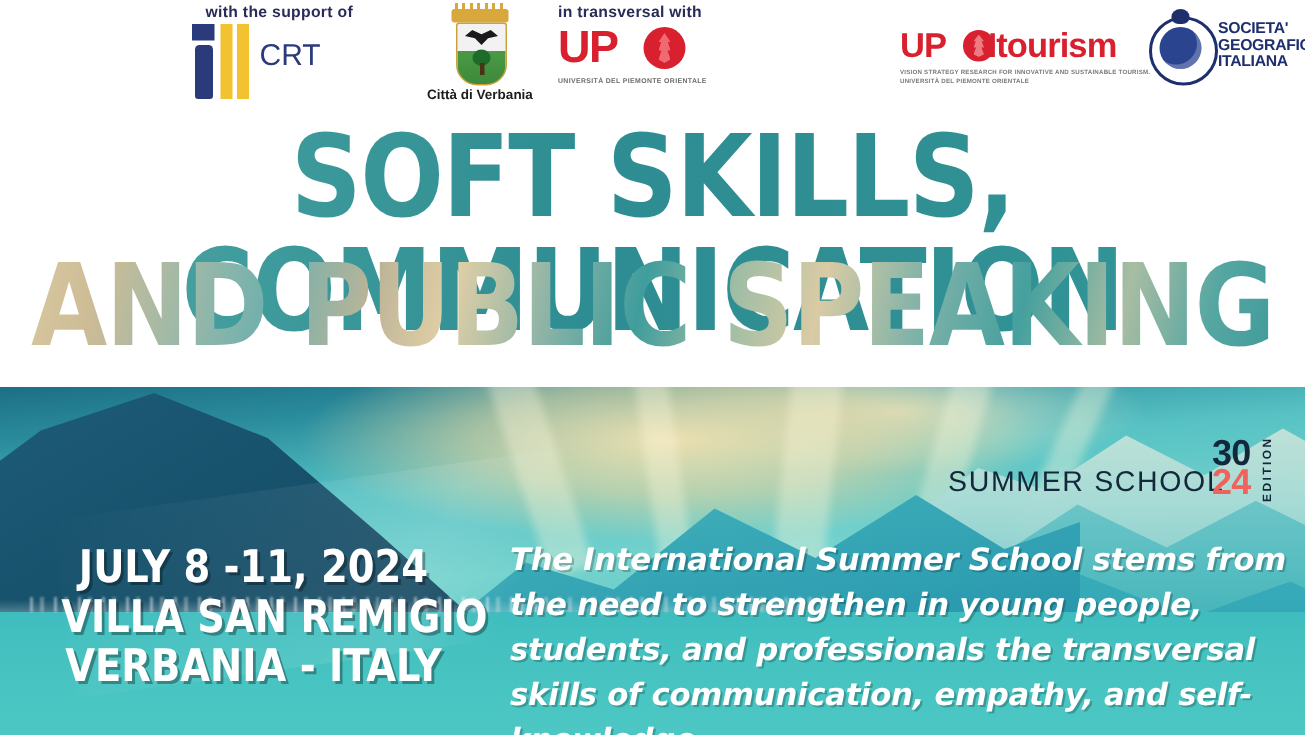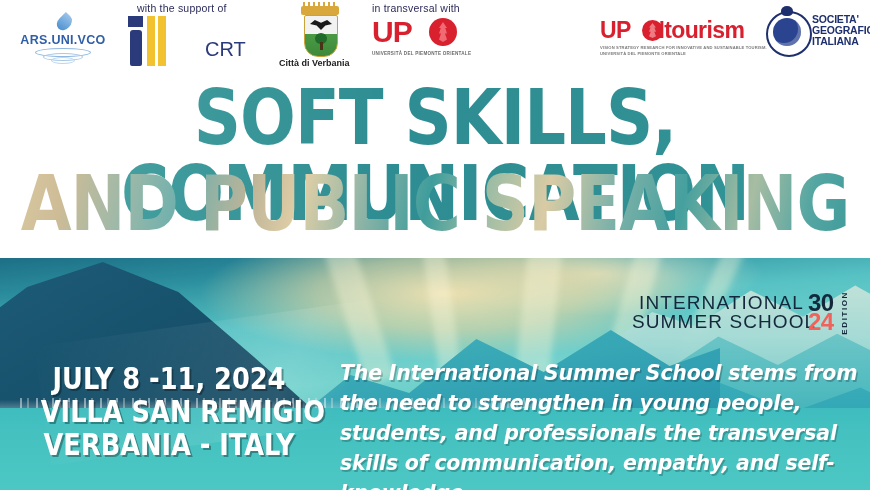--- a/index.html
+++ b/index.html
@@ -10,21 +10,21 @@
     -webkit-font-smoothing:antialiased;
   }
   .poster{position:relative;width:870px;height:490px;overflow:hidden;background:#fff;}
 
   
   .logo-bar{
     position:absolute;left:0;top:0;width:870px;height:75px;
     background:#ffffff;
   }
   .support-label{
-    position:absolute;font-size:10.5px;font-weight:normal;color:#2b2b5a;
+    position:absolute;font-size:10.5px;font-weight:bold;color:#2b2b5a;
     letter-spacing:.2px;white-space:nowrap;
   }
   .logo{position:absolute;}
 
   
   .ars{left:8px;top:14px;width:110px;height:52px;}
   .ars .drop{
     position:absolute;left:50px;top:0px;width:13px;height:17px;
     background:linear-gradient(170deg,#9ec6ea,#4a8fd0);
     border-radius:0 60% 55% 55%;
@@ -43,21 +43,21 @@
   .ars .r3{top:43px;width:22px;height:5px;border-color:#bcd6ee;}
 
   
   .crt{left:128px;top:16px;width:125px;height:50px;}
   .crt .bar{position:absolute;}
   .crt .b-navy-head{left:0;top:0;width:15px;height:11px;background:#2b3a7a;}
   .crt .b-navy-body{left:2px;top:14px;width:12px;height:36px;background:#2b3a7a;border-radius:3px 3px 2px 2px;}
   .crt .b-gold1{left:19px;top:0;width:8px;height:50px;background:#f2c230;}
   .crt .b-gold2{left:30px;top:0;width:8px;height:50px;background:#f2c230;}
   .crt .crt-t1{position:absolute;left:45px;top:-2px;font-size:20px;color:#2b3a7a;font-weight:400;letter-spacing:-.3px;}
-  .crt .crt-t2{position:absolute;left:45px;top:22px;font-size:20px;color:#2b3a7a;font-weight:400;letter-spacing:0px;margin-left:32px;}
+  .crt .crt-t2{position:absolute;left:45px;top:10px;font-size:20px;color:#2b3a7a;font-weight:400;letter-spacing:0px;}
 
   
   .verb{left:285px;top:6px;width:70px;height:66px;}
   .verb .crown{
     position:absolute;left:16px;top:0;width:38px;height:9px;
     background:#d8a83c;border-radius:2px;
   }
   .verb .crown:before{
     content:"";position:absolute;left:2px;top:-4px;width:34px;height:5px;
     background:repeating-linear-gradient(90deg,#d8a83c 0 2px,transparent 2px 5px);
@@ -68,21 +68,21 @@
     border:1.2px solid #c9a23a;border-radius:2px 2px 14px 14px;overflow:hidden;
   }
   .verb .eagle{
     position:absolute;left:5px;top:4px;width:22px;height:10px;
     background:#1a1a1a;
     clip-path:polygon(0% 40%,22% 0%,50% 28%,78% 0%,100% 40%,70% 55%,50% 100%,30% 55%);
   }
   .verb .tree-c{position:absolute;left:10px;top:17px;width:12px;height:11px;background:#1f6b2a;border-radius:50%;}
   .verb .tree-t{position:absolute;left:15px;top:26px;width:2.5px;height:8px;background:#4a3217;}
   .verb .vlabel{
-    position:absolute;left:-6px;top:52px;width:82px;
+    position:absolute;left:-6px;top:52px;width:82px;text-align:center;
     font-size:9px;font-weight:bold;color:#1c1c1c;white-space:nowrap;
   }
 
   
   .upo{left:372px;top:16px;width:100px;height:50px;}
   .upo .upo-main{font-size:30px;font-weight:bold;color:#d8202f;letter-spacing:-1px;line-height:32px;}
   .upo .upo-o{
     position:absolute;left:57px;top:2px;width:28px;height:28px;border-radius:50%;
     background:#d8202f;
   }
@@ -283,27 +283,20 @@
 </head>
 <body>
 
 <div class="poster">
 
   <div class="logo-bar">
 
     <div class="support-label" style="left:137px;top:2px;">with the support of</div>
     <div class="support-label" style="left:372px;top:2px;">in transversal with</div>
 
-    <div class="logo ars">
-      <div class="drop"></div>
-      <div class="ars-txt">ARS.UNI.VCO</div>
-      <div class="ripple r1"></div>
-      <div class="ripple r2"></div>
-      <div class="ripple r3"></div>
-    </div>
 
     <div class="logo crt">
       <div class="bar b-navy-head"></div>
       <div class="bar b-navy-body"></div>
       <div class="bar b-gold1"></div>
       <div class="bar b-gold2"></div>
       <div class="crt-t2">CRT</div>
     </div>
 
     <div class="logo verb">
@@ -368,21 +361,20 @@
 
   </div>
 
   <div class="date-block">
     <div>JULY 8 -11, 2024</div>
     <div>VILLA SAN REMIGIO</div>
     <div>VERBANIA - ITALY</div>
   </div>
 
   <div class="iss">
-    <div class="iss-l1">INTERNATIONAL</div>
     <div class="iss-l2">SUMMER SCHOOL</div>
     <div class="y20">30</div>
     <div class="y24">24</div>
     <div class="edition">EDITION</div>
   </div>
 
   <div class="para">The International Summer School stems from the need to strengthen in young people, students, and professionals the transversal skills of communication, empathy, and self-knowledge.</div>
 
 </div>
 

